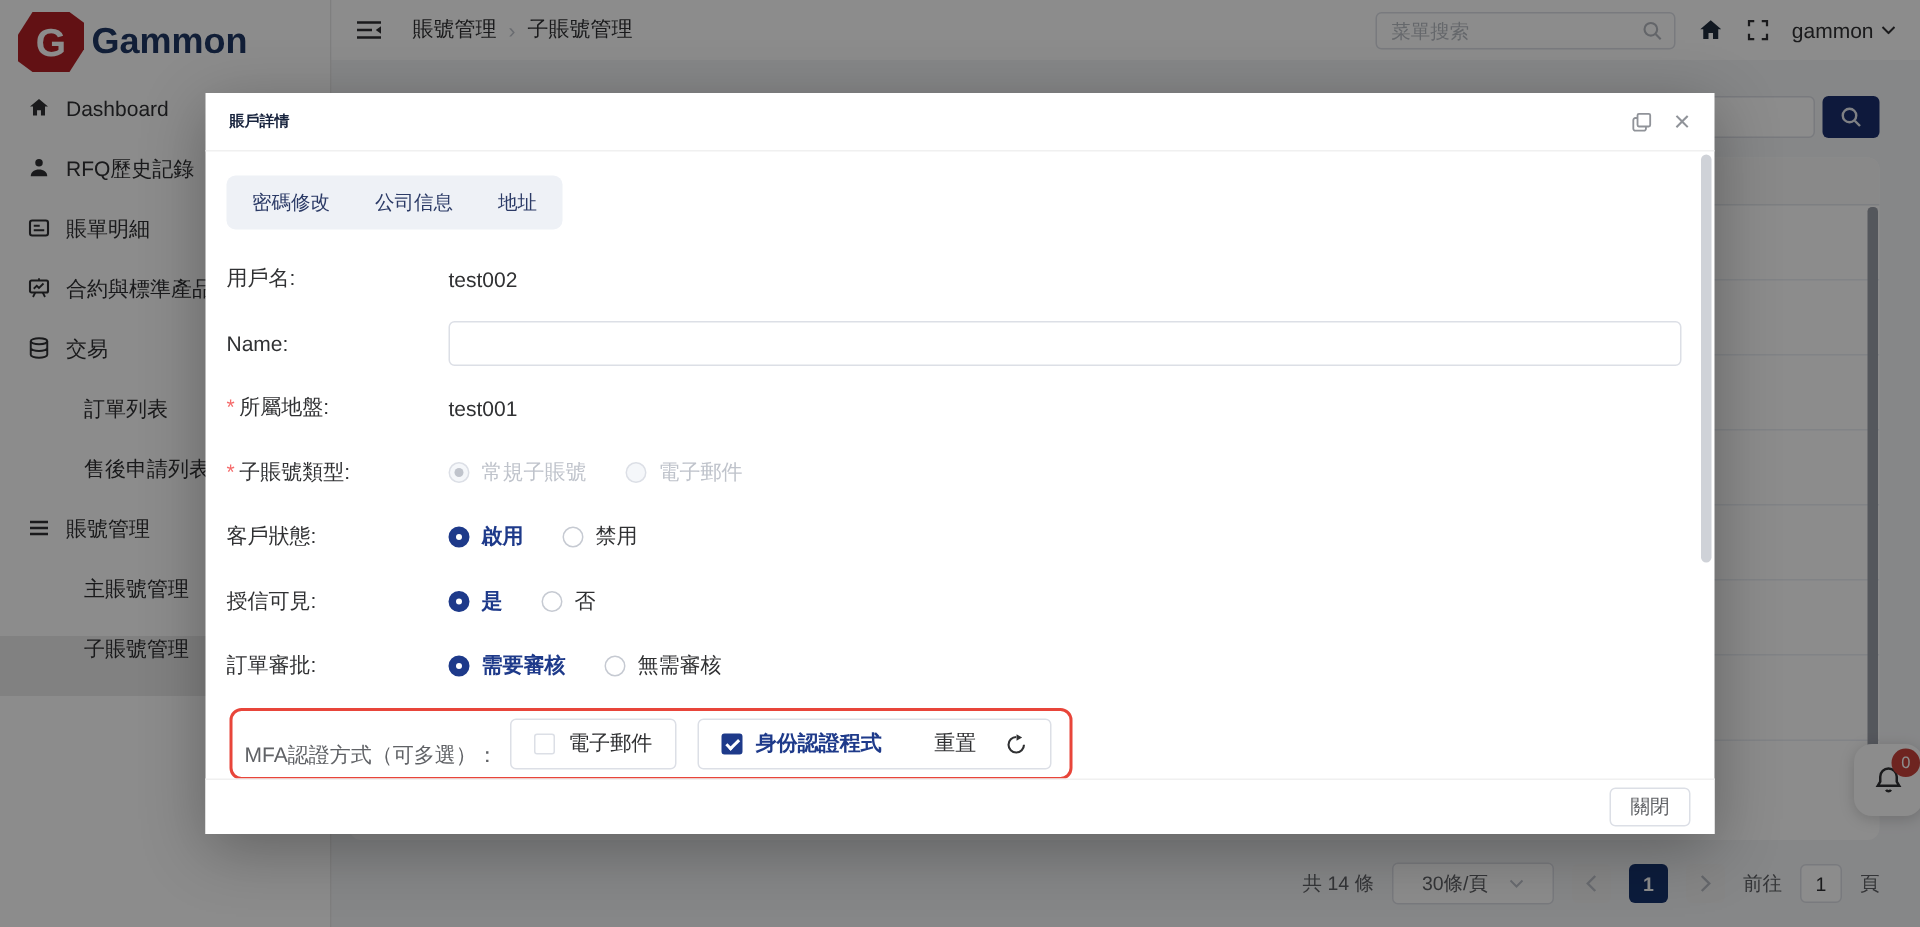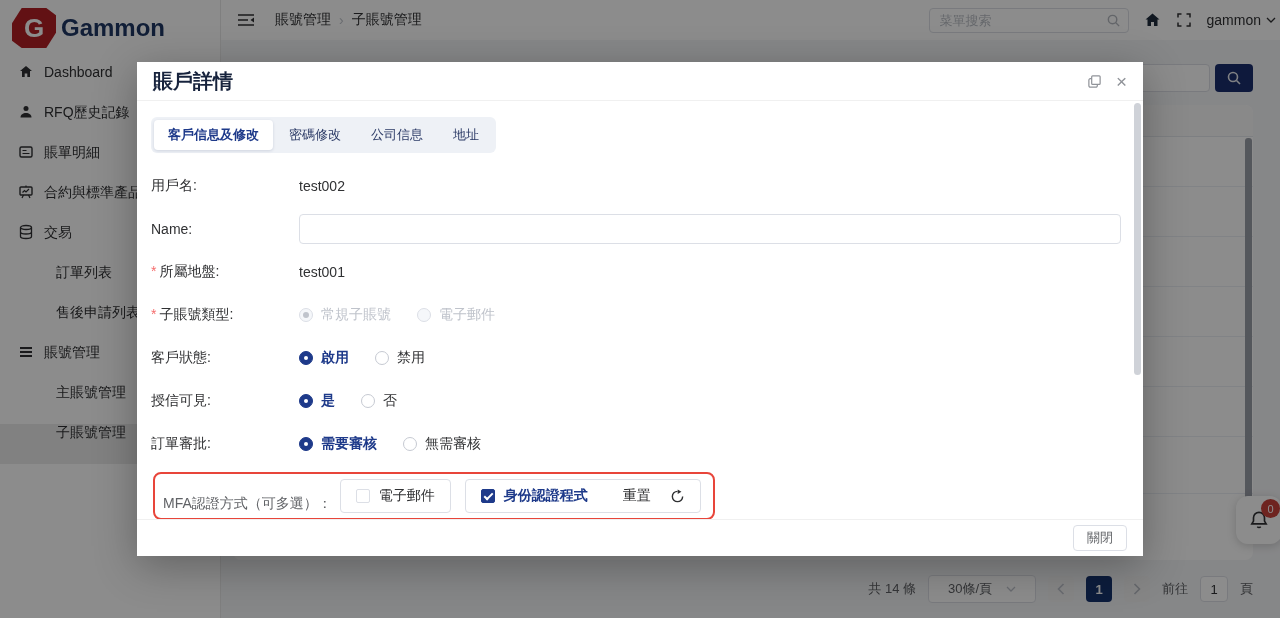--- a/index.html
+++ b/index.html
@@ -25,21 +25,21 @@
   .menu-item.indent { padding-left:56px; }
   .menu-item.active { background:#ececec; }
   .mi-icon { width:16px; height:16px; flex:none; }
   
   .topbar { position:absolute; left:221px; top:0; width:1059px; height:40px;
     background:#fff; display:flex; align-items:center; z-index:1; }
   .collapse-btn { margin-left:16px; cursor:pointer; display:flex; }
   .breadcrumb { margin-left:20px; font-size:14px; display:flex; align-items:center; gap:8px; }
   .crumb { color:#303133; cursor:pointer; }
   .crumb-sep { color:#c0c4cc; font-size:14px; }
-  .topbar-right { margin-left:auto; display:flex; align-items:center; gap:15px; padding-right:4px; }
+  .topbar-right { margin-left:auto; display:flex; align-items:center; gap:15px; padding-right:16px; }
   .menu-search { position:relative; }
   .menu-search input { width:200px; height:25px; border:1px solid #dcdfe6; border-radius:4px;
     padding:0 28px 0 10px; font-size:13px; color:#606266; outline:none;
     font-family:"Liberation Sans",sans-serif; }
   .menu-search input::placeholder { color:#b9bdc4; }
   .menu-search .mag { position:absolute; right:8px; top:5px; }
   .tb-icon { cursor:pointer; display:flex; }
   .user-drop { display:flex; align-items:center; gap:5px; font-size:14px; color:#303133; cursor:pointer; }
   
   .bg-input { position:absolute; left:990px; top:64px; width:220px; height:28px;
@@ -74,21 +74,21 @@
     display:flex; align-items:center; justify-content:center; z-index:1; cursor:pointer; }
   .bell-badge { position:absolute; top:3px; right:2px; min-width:19px; height:19px;
     border-radius:10px; background:#c8423b; color:#fff; font-size:11px;
     display:flex; align-items:center; justify-content:center; padding:0 5px; }
   
   .overlay { position:absolute; inset:0; background:rgba(0,0,0,0.45); z-index:10; }
   .modal { position:absolute; left:137px; top:62px; width:1006px; height:494px;
     background:#fff; z-index:20; box-shadow:0 10px 40px rgba(0,0,0,.3); }
   .modal-header { height:39px; border-bottom:1px solid #f0f0f0; display:flex;
     align-items:center; padding:0 16px; }
-  .modal-title { font-size:20px; font-weight:bold; color:#17233d; }
+  .modal-title { font-size:10px; font-weight:bold; color:#17233d; }
   .modal-hicons { margin-left:auto; display:flex; align-items:center; gap:14px; color:#909399; }
   .h-icon { cursor:pointer; display:flex; align-items:center; }
   .close-x { font-size:19px; line-height:1; color:#909399; cursor:pointer; }
   .modal-body { padding:16px 16px 0 14px; position:relative; }
   .tabs { display:inline-flex; background:#eef1f6; border-radius:6px; padding:3px; gap:2px; }
   .tab { padding:6px 14px; font-size:13px; color:#2b3a66; border-radius:4px;
     cursor:pointer; white-space:nowrap; }
   .tab.active { background:#fff; color:#1e3a8a; font-weight:bold;
     box-shadow:0 1px 3px rgba(31,45,92,.15); }
   .form { margin-top:18px; }
@@ -305,21 +305,20 @@
         <svg width="15" height="15" viewBox="0 0 16 16" fill="none" stroke="#909399" stroke-width="1.3">
             <rect x="5" y="2" width="9" height="9" rx="1"></rect>
             <path d="M11 11v1.5a1.5 1.5 0 0 1-1.5 1.5H3.5A1.5 1.5 0 0 1 2 12.5V6.5A1.5 1.5 0 0 1 3.5 5H5"></path>
           </svg>
       </span>
       <span class="close-x">×</span>
     </span>
   </div>
   <div class="modal-body">
     <div class="tabs">
-      <span class="tab active">客戶信息及修改</span>
       <span class="tab">密碼修改</span>
       <span class="tab">公司信息</span>
       <span class="tab">地址</span>
     </div>
     <div class="form">
 
       <div class="frow">
         <span class="flabel">用戶名:</span>
         <span class="fvalue">test002</span>
       </div>

